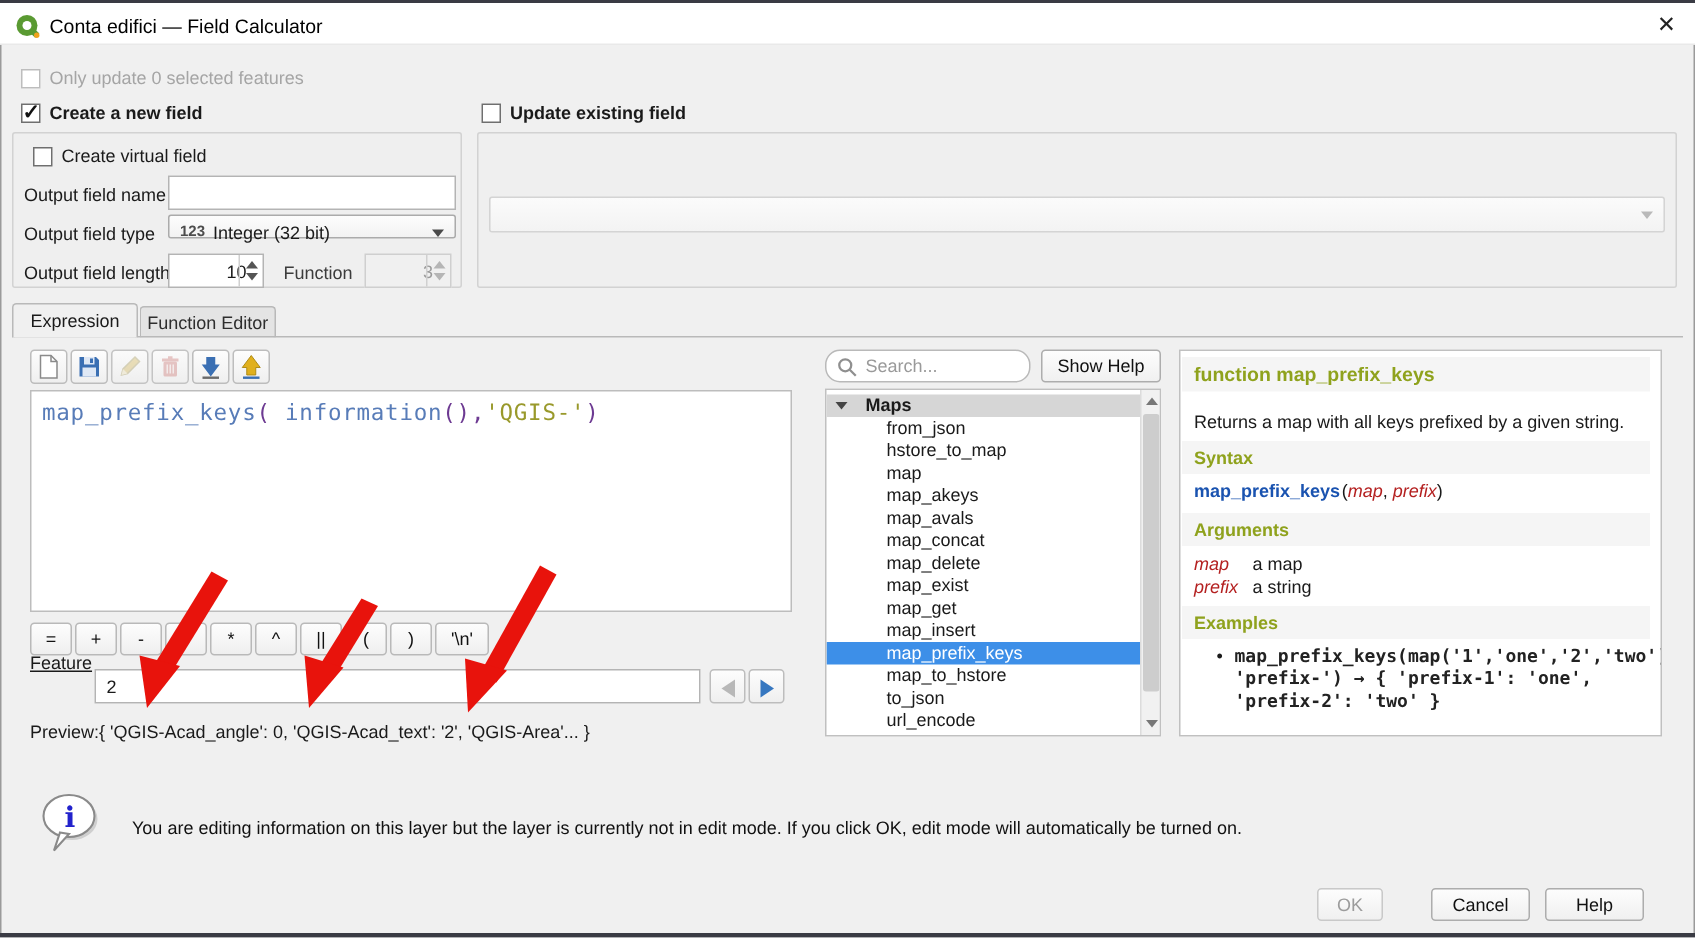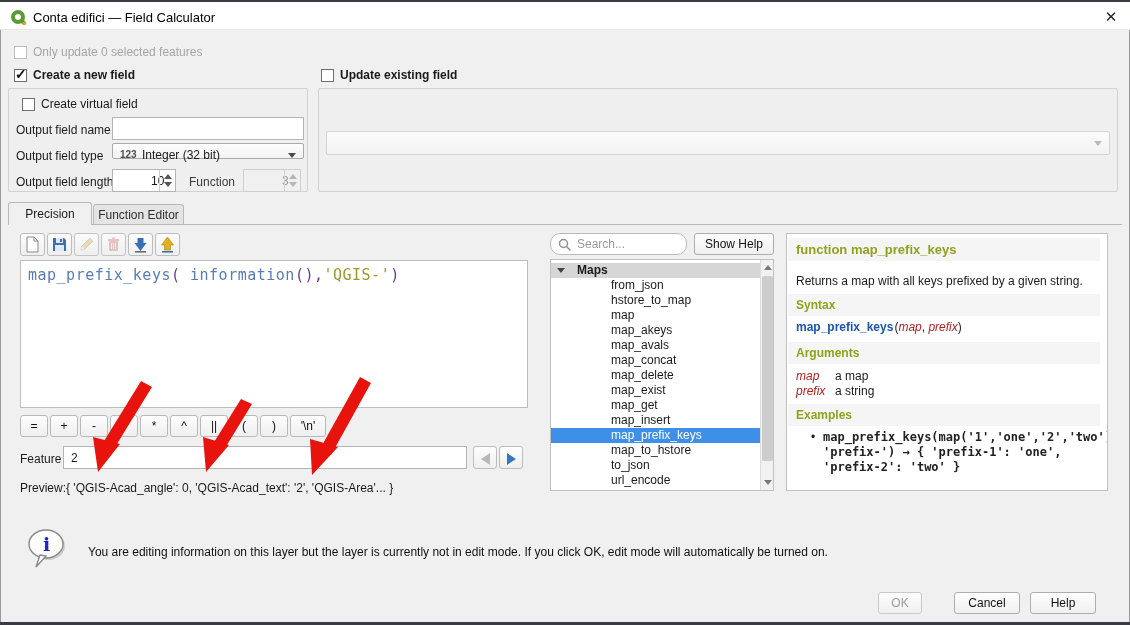--- a/index.html
+++ b/index.html
@@ -62,21 +62,21 @@
   .tri-right { display:inline-block; margin-top:6px; width:0; height:0; border-top:6px solid transparent; border-bottom:6px solid transparent; border-left:9px solid #3677c0; }
 
   #search-box { left:550px; top:233px; width:137px; height:22px; background:#fff; border:1px solid #b9b9b9; border-radius:10px; }
   #search-box input { position:absolute; left:26px; top:3px; width:100px; border:none; outline:none; font-size:12px; font-family:"Liberation Sans",sans-serif; color:#333; background:transparent; }
   #search-box input::placeholder { color:#9a9a9a; }
   .btn { background:linear-gradient(#fdfdfd,#f0f0f0); border:1px solid #adadad; border-radius:3px; text-align:center; font-size:12px; color:#111; }
   .btn.disabled { color:#9c9c9c; border-color:#c9c9c9; }
 
   #fn-list { left:550px; top:259px; width:224px; height:232px; background:#fff; border:1px solid #c0c0c0; overflow:hidden; }
   .fn-row { position:absolute; left:0; width:210px; height:15px; line-height:15px; font-size:12px; }
-  .fn-row .txt { position:absolute; left:60px; }
+  .fn-row .txt { position:absolute; left:40px; }
   .fn-group { background:#d6d6d6; }
   .fn-group .txt { left:26px; font-weight:bold; }
   .fn-group .tri { position:absolute; left:6px; top:5px; width:0; height:0; border-left:4px solid transparent; border-right:4px solid transparent; border-top:5px solid #444; }
   .fn-sel { background:#3d8fe8; color:#fff; }
   #fn-scroll { position:absolute; right:0; top:0; width:13px; height:230px; background:#f1f1f1; border-left:1px solid #dcdcdc; }
   #fn-scroll .sb-up, #fn-scroll .sb-dn { position:absolute; left:3px; width:0; height:0; border-left:4px solid transparent; border-right:4px solid transparent; }
   #fn-scroll .sb-up { top:5px; border-bottom:5px solid #777; }
   #fn-scroll .sb-dn { bottom:5px; border-top:5px solid #777; }
   #fn-scroll .thumb { position:absolute; left:1px; top:16px; width:11px; height:185px; background:#cdcdcd; border-radius:2px; }
 
@@ -148,21 +148,21 @@
         <span class="up"></span>
         <span class="dn"></span>
       </span>
   </div>
 
   <div class="abs groupbox" style="left:318px;top:88px;width:800px;height:104px;"></div>
   <div class="abs combo disabled" style="left:326px;top:131px;width:784px;height:24px;">
     <span class="arrow"></span>
   </div>
 
-  <div class="abs tab active" style="left:8px;top:202px;width:84px;height:23px;line-height:22px;"><span>Precision</span></div>
+  <div class="abs tab active" style="left:8px;top:202px;width:84px;height:23px;line-height:22px;"><span>Expression</span></div>
   <div class="abs tab inactive" style="left:93px;top:204px;width:91px;height:21px;line-height:20px;"><span>Function Editor</span></div>
   <div class="abs" id="pane-line"></div>
 
   <div class="abs toolbtn" style="left:20px;top:233px;">
     <svg width="17" height="17" viewBox="0 0 17 17">
         <path d="M3 1 h7 l4 4 v11 h-11 z" fill="#fff" stroke="#8a8a8a"></path>
         <path d="M10 1 v4 h4" fill="none" stroke="#8a8a8a"></path>
       </svg>
   </div>
   <div class="abs toolbtn" style="left:47px;top:233px;">
@@ -209,21 +209,21 @@
   <div class="abs opbtn" style="left:50px;"><span>+</span></div>
   <div class="abs opbtn" style="left:80px;"><span>-</span></div>
   <div class="abs opbtn" style="left:110px;"><span>/</span></div>
   <div class="abs opbtn" style="left:140px;"><span>*</span></div>
   <div class="abs opbtn" style="left:170px;"><span>^</span></div>
   <div class="abs opbtn" style="left:200px;"><span>||</span></div>
   <div class="abs opbtn" style="left:230px;"><span>(</span></div>
   <div class="abs opbtn" style="left:260px;"><span>)</span></div>
   <div class="abs opbtn" style="left:290px;width:36px;"><span>'\n'</span></div>
 
-  <span class="abs" style="left:20px;top:452px;">Feature</span>
+  <span class="abs" style="left:20px;top:435px;text-decoration:underline;">Feature</span>
   <div class="abs" id="feature-combo">
     <span class="abs" style="left:7px;top:4px;">2</span>
     <span class="arrow abs" style="right:7px;"></span>
   </div>
   <div class="abs navbtn" style="left:473px;top:446px;"><span class="tri-left"></span></div>
   <div class="abs navbtn" style="left:499px;top:446px;"><span class="tri-right"></span></div>
 
   <span class="abs" style="left:20px;top:481px;">Preview:</span>
   <span class="abs" style="left:66px;top:481px;">{ 'QGIS-Acad_angle': 0, 'QGIS-Acad_text': '2', 'QGIS-Area'... }</span>
 

